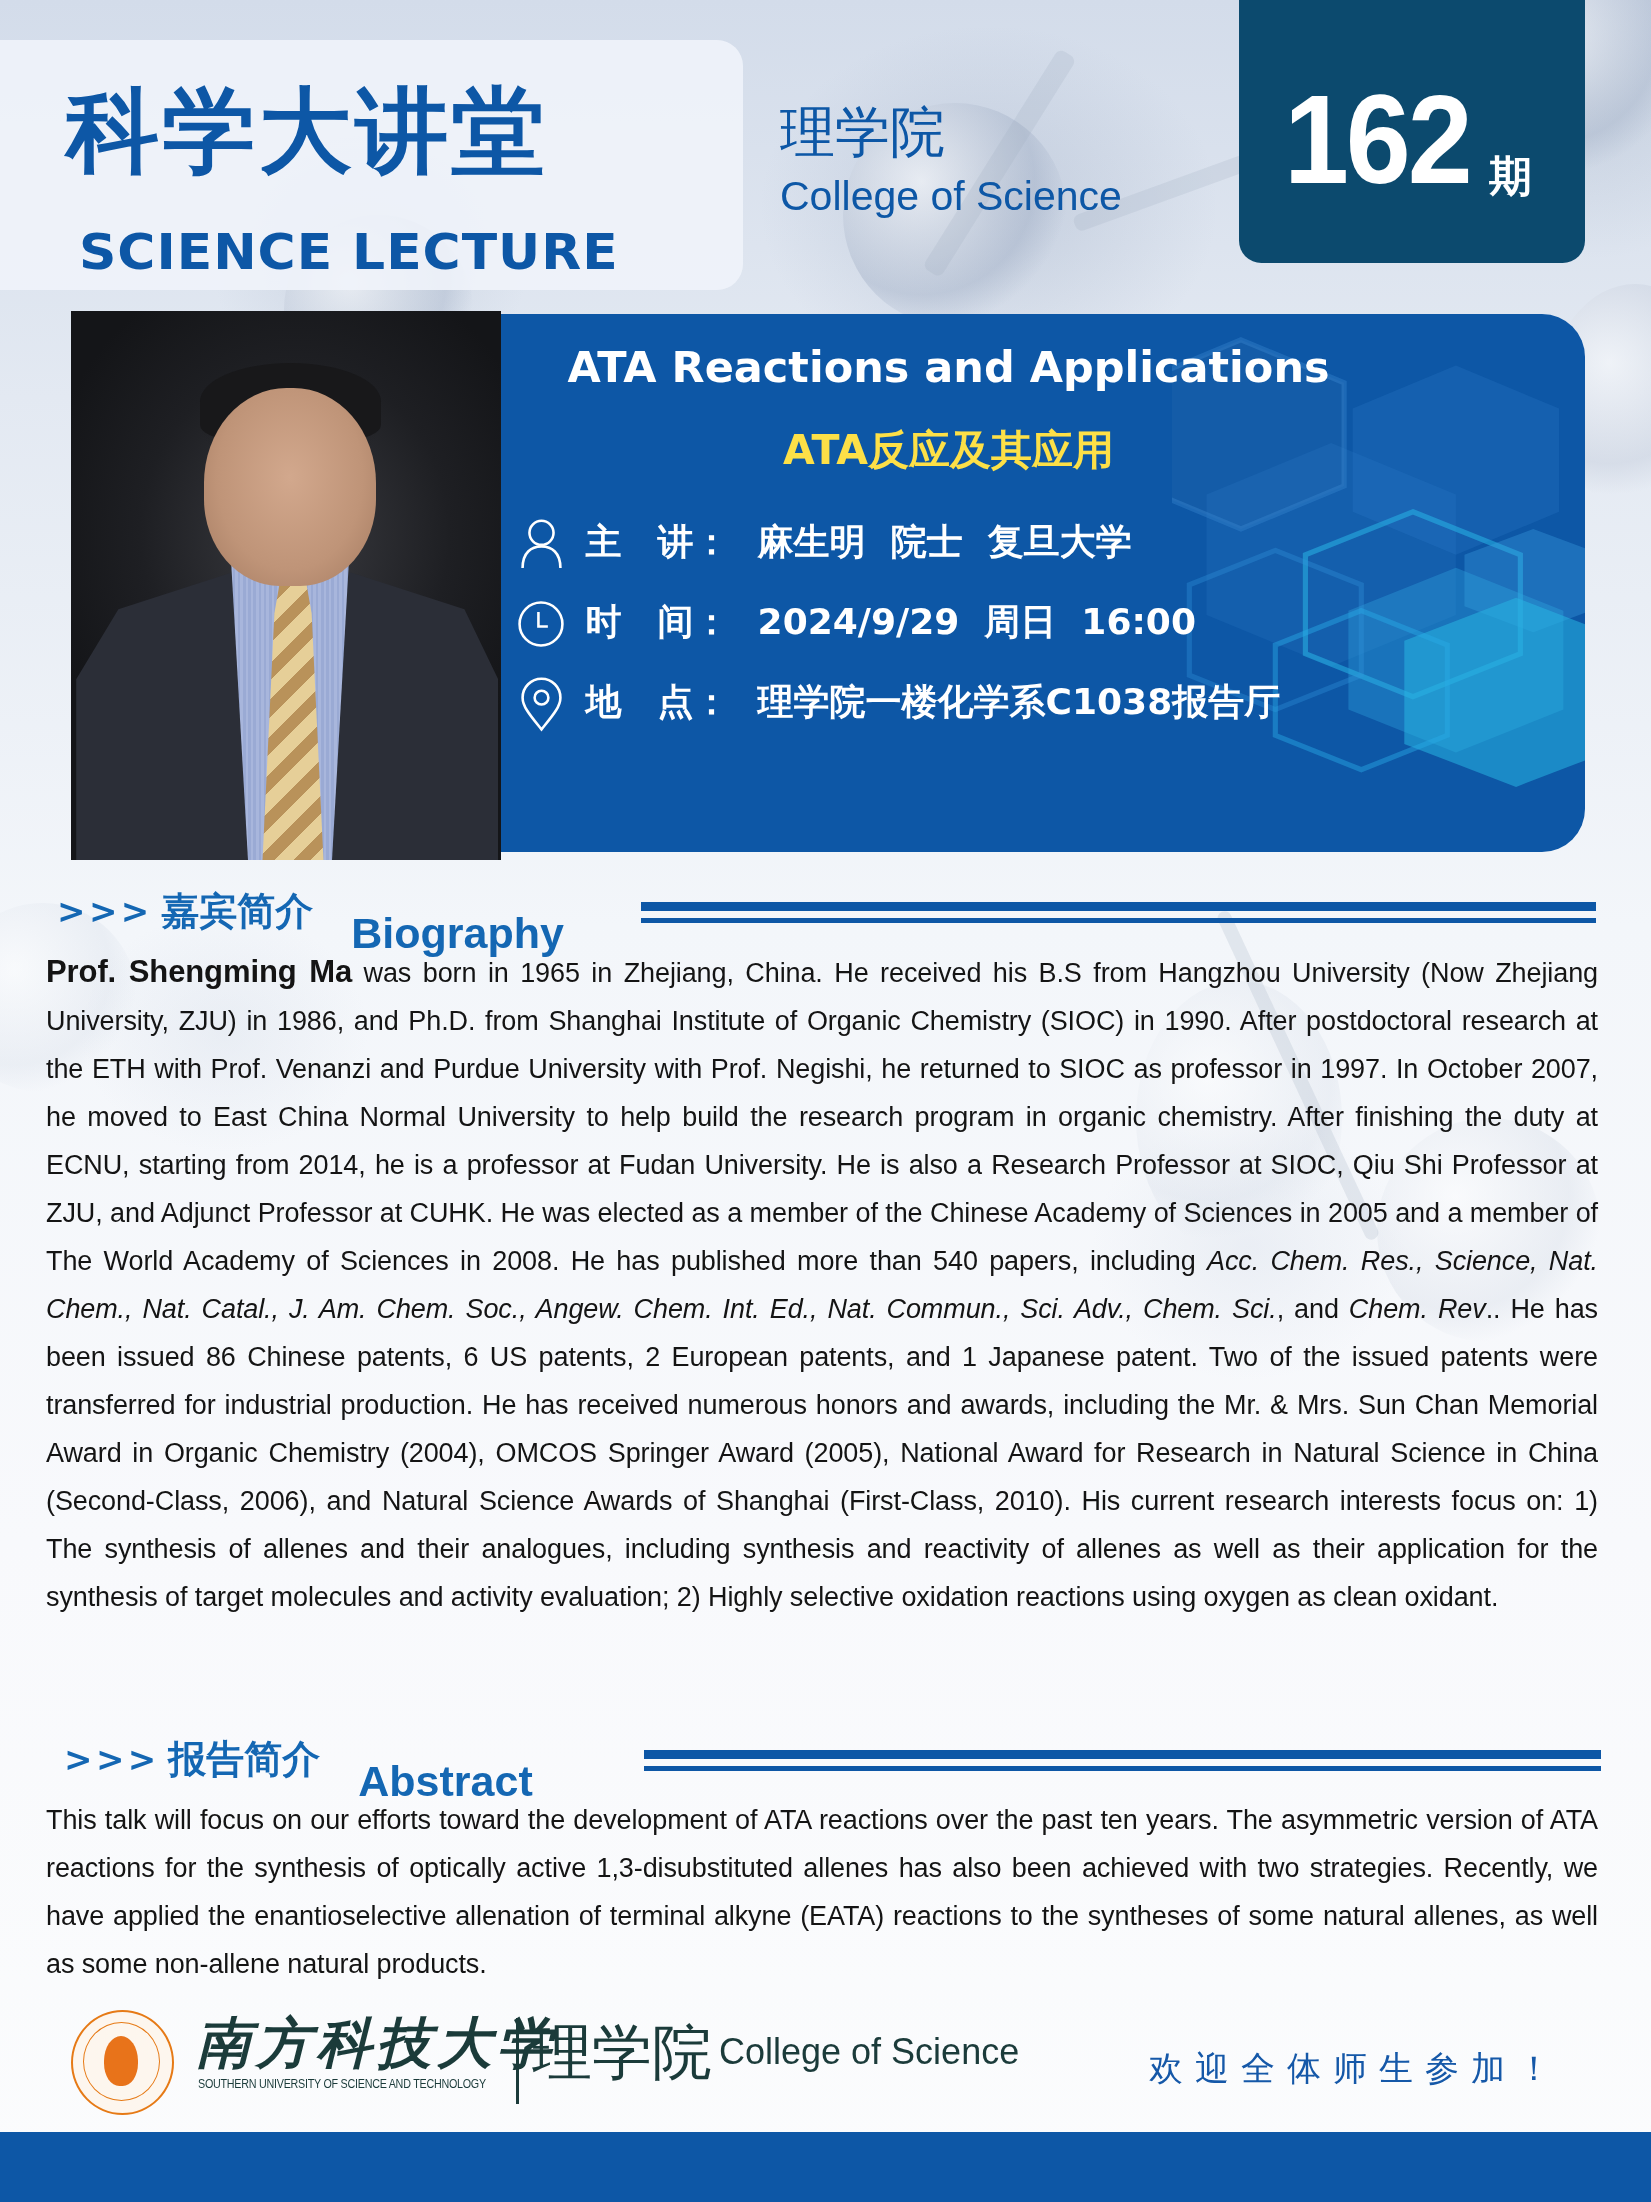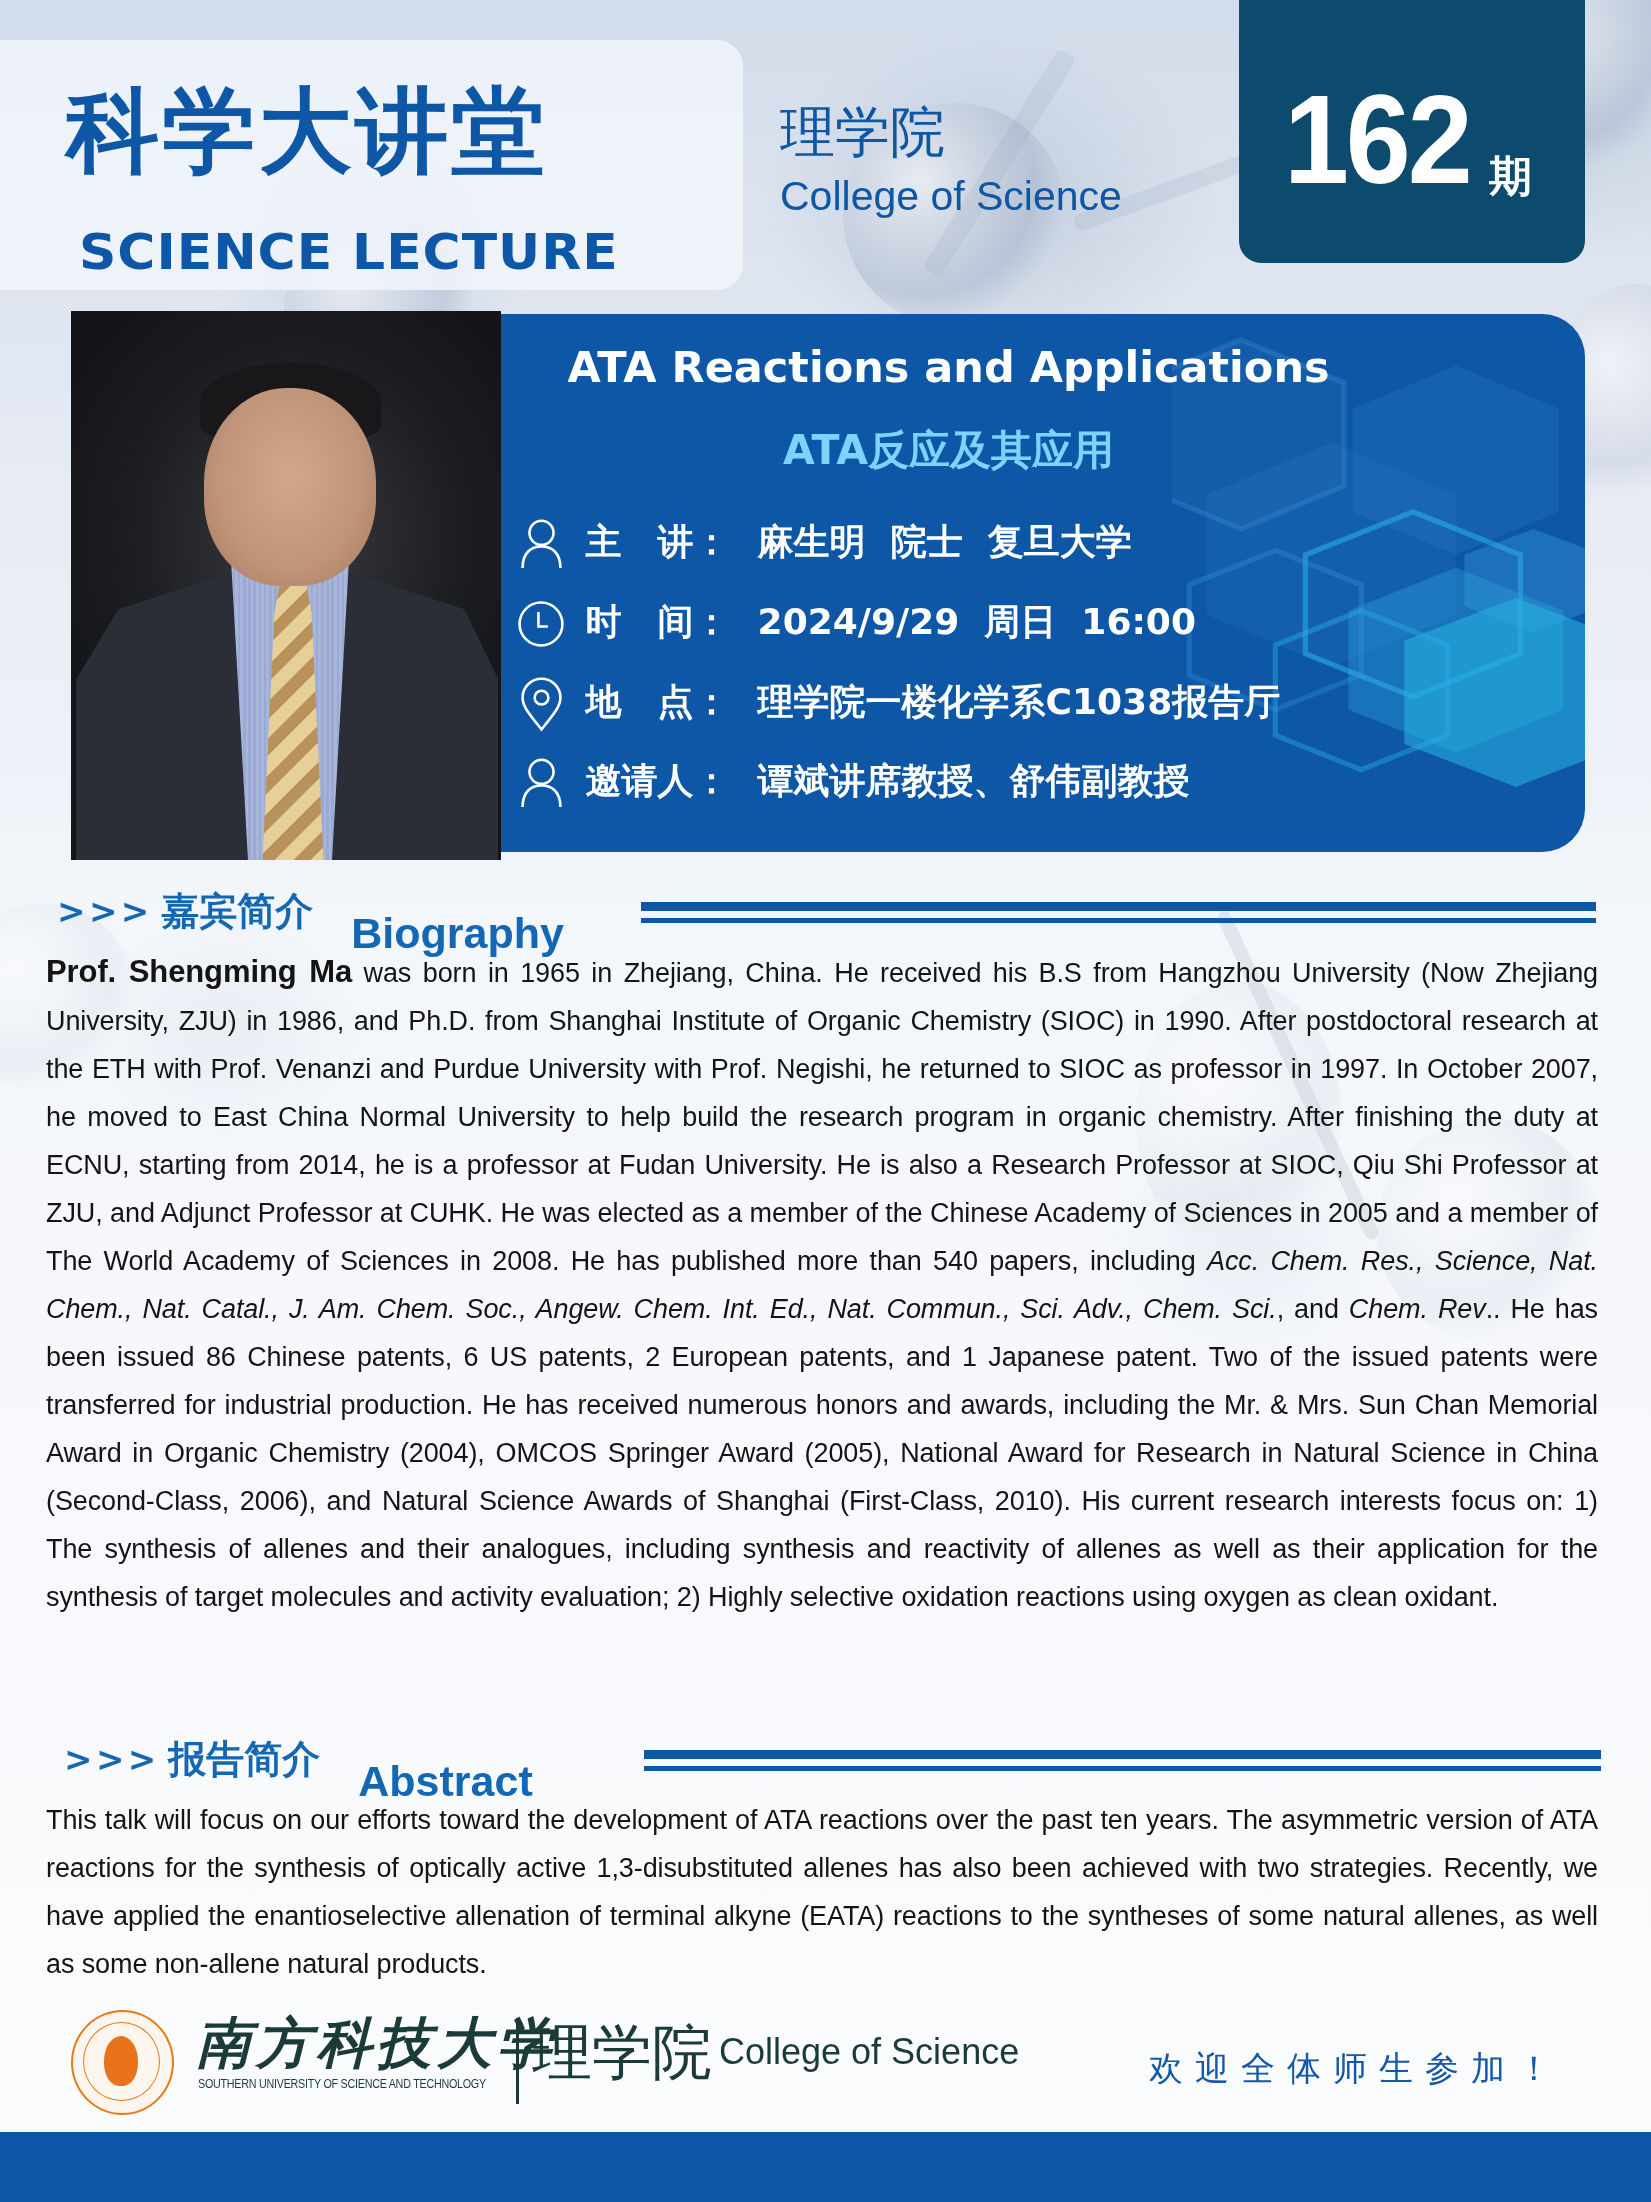--- a/index.html
+++ b/index.html
@@ -98,21 +98,21 @@
       position: absolute; left: 501px; top: 314px; width: 1084px; height: 538px;
       background: #0d57a6; border-radius: 0 43px 43px 0; overflow: hidden;
     }
     .hex { position: absolute; pointer-events: none; }
     .talk-title-en {
       position: absolute; left: 0; top: 26px; width: 895px; text-align: center;
       font-family: "DejaVu Sans", sans-serif; font-size: 43px; font-weight: bold; color: #fff; line-height: 1.3;
     }
     .talk-title-cn {
       position: absolute; left: 0; top: 110px; width: 895px; text-align: center;
-      font-family: "DejaVu Sans", sans-serif; font-size: 41px; font-weight: bold; color: #7dd3fc; line-height: 1.3;
+      font-family: "DejaVu Sans", sans-serif; font-size: 41px; font-weight: bold; color: #fde047; line-height: 1.3;
     }
     .info-row {
       position: absolute; left: 16px; height: 60px; display: flex; align-items: flex-start;
     }
     .info-row .ico { width: 48px; height: 52px; margin-right: 20.6px; display: flex; align-items: center; justify-content: center; }
     .info-row .label {
       font-family: "DejaVu Sans", sans-serif; font-size: 36px; font-weight: bold; color: #fff; white-space: pre;
     }
     .info-row .value {
       font-family: "DejaVu Sans", sans-serif; font-size: 36px; font-weight: bold; color: #fff; white-space: pre; margin-left: 28px;
@@ -248,30 +248,20 @@
   <div class="info-row" style="top:364px;">
     <span class="ico">
       <svg width="43" height="55" viewBox="0 0 50 64">
           <path d="M25 61 C13 46 3 35 3 24 A22 22 0 0 1 47 24 C47 35 37 46 25 61 Z" fill="none" stroke="#fff" stroke-width="3"></path>
           <circle cx="25" cy="24" r="8" fill="none" stroke="#fff" stroke-width="3"></circle>
         </svg>
     </span>
     <span class="label">地　点：</span>
     <span class="value">理学院一楼化学系C1038报告厅</span>
   </div>
-  <div class="info-row" style="top:443px;">
-    <span class="ico">
-      <svg width="43" height="52" viewBox="0 0 50 60">
-          <circle cx="25" cy="17" r="14" fill="none" stroke="#fff" stroke-width="3"></circle>
-          <path d="M3 58 C3 40 13 33 25 33 C37 33 47 40 47 58" fill="none" stroke="#fff" stroke-width="3"></path>
-        </svg>
-    </span>
-    <span class="label">邀请人：</span>
-    <span class="value">谭斌讲席教授、舒伟副教授</span>
-  </div>
 </div>
 
 <div class="section-head" style="top:881px;">
   <span class="arrows">&gt;&gt;&gt;</span>
   <span class="cn">嘉宾简介</span>
   <span class="en">Biography</span>
 </div>
 <div class="double-rule" style="left:641px;top:902px;width:955px;">
   <div class="thick"></div>
   <div class="thin"></div>

